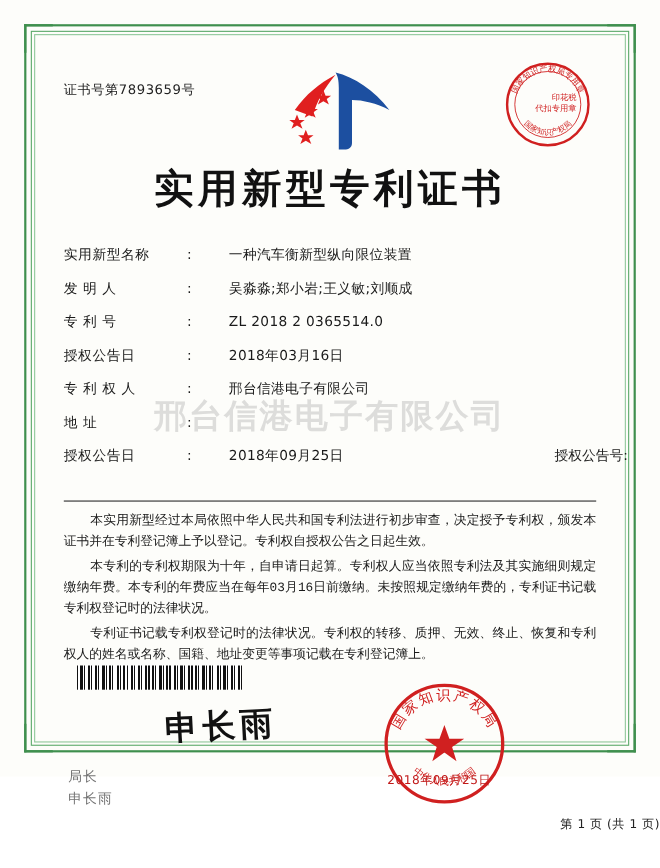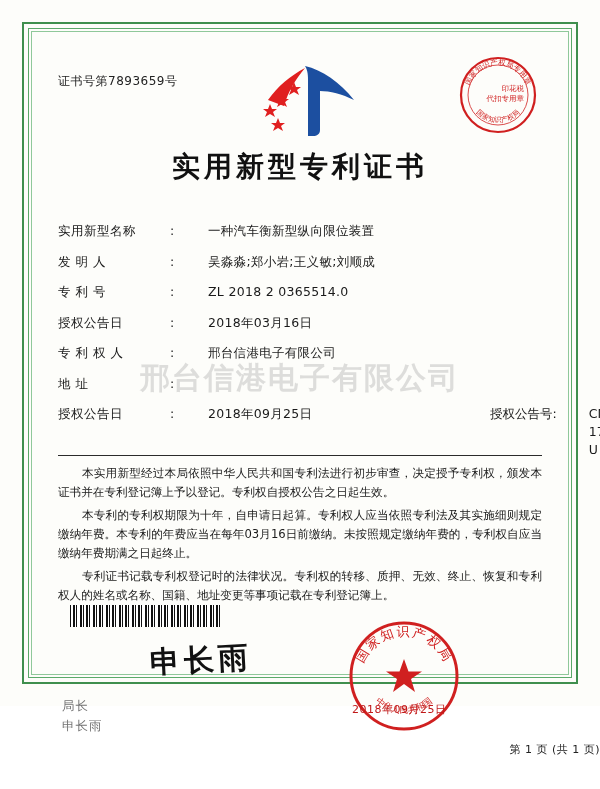--- a/index.html
+++ b/index.html
@@ -97,21 +97,21 @@
     line-height: 10px;
   }
 
   .title {
     position: absolute;
     left: 0;
     right: 0;
     top: 148px;
     text-align: center;
     font-family: "DejaVu Serif", "Liberation Serif", serif;
-    font-size: 28px;
+    font-size: 36px;
     font-weight: bold;
     letter-spacing: 4px;
     color: #111;
   }
 
   .fields {
     position: absolute;
     left: 58px;
     top: 222px;
     right: 58px;
@@ -143,21 +143,21 @@
   }
   .field-value {
     flex: 1 1 auto;
     letter-spacing: 0.3px;
   }
   .field-row.dual .field-value {
     flex: 0 0 250px;
   }
   .field-label2 {
     flex: 0 0 auto;
-    margin-left: 6px;
+    margin-left: 20px;
   }
   .field-value2 {
     flex: 1 1 auto;
     margin-left: 6px;
   }
 
   .rule {
     position: absolute;
     left: 58px;
     right: 58px;
@@ -172,20 +172,21 @@
     right: 58px;
     top: 464px;
     font-size: 11.6px;
     line-height: 19px;
     color: #1a1a1a;
     text-align: justify;
   }
   .paragraphs p {
     margin: 0 0 4px 0;
     text-indent: 24px;
+    font-family: Liberation Mono, monospace;
   }
 
   
   .watermark {
     position: absolute;
     left: 0;
     right: 0;
     top: 358px;
     text-align: center;
     font-family: "DejaVu Serif", "Liberation Serif", serif;
@@ -346,21 +347,21 @@
       <div class="field-value">2018年09月25日</div>
       <div class="field-label2">授权公告号:</div>
       <div class="field-value2">CN 175518420 U</div>
     </div>
   </div>
 
   <div class="rule"></div>
 
   <div class="paragraphs">
     <p>本实用新型经过本局依照中华人民共和国专利法进行初步审查，决定授予专利权，颁发本证书并在专利登记簿上予以登记。专利权自授权公告之日起生效。</p>
-    <p>本专利的专利权期限为十年，自申请日起算。专利权人应当依照专利法及其实施细则规定缴纳年费。本专利的年费应当在每年03月16日前缴纳。未按照规定缴纳年费的，专利权自应当缴纳年费期满之日起终止。</p>
+    <p>本专利的专利权期限为十年，自申请日起算。专利权人应当依照专利法及其实施细则规定缴纳年费。本专利的年费应当在每年03月16日前缴纳。未按照规定缴纳年费的，专利证书记载专利权登记时的法律状况。</p>
     <p>专利证书记载专利权登记时的法律状况。专利权的转移、质押、无效、终止、恢复和专利权人的姓名或名称、国籍、地址变更等事项记载在专利登记簿上。</p>
   </div>
 
   <div class="barcode"></div>
 
   <div class="signer">
     <div>局长</div>
     <div>申长雨</div>
   </div>
 

